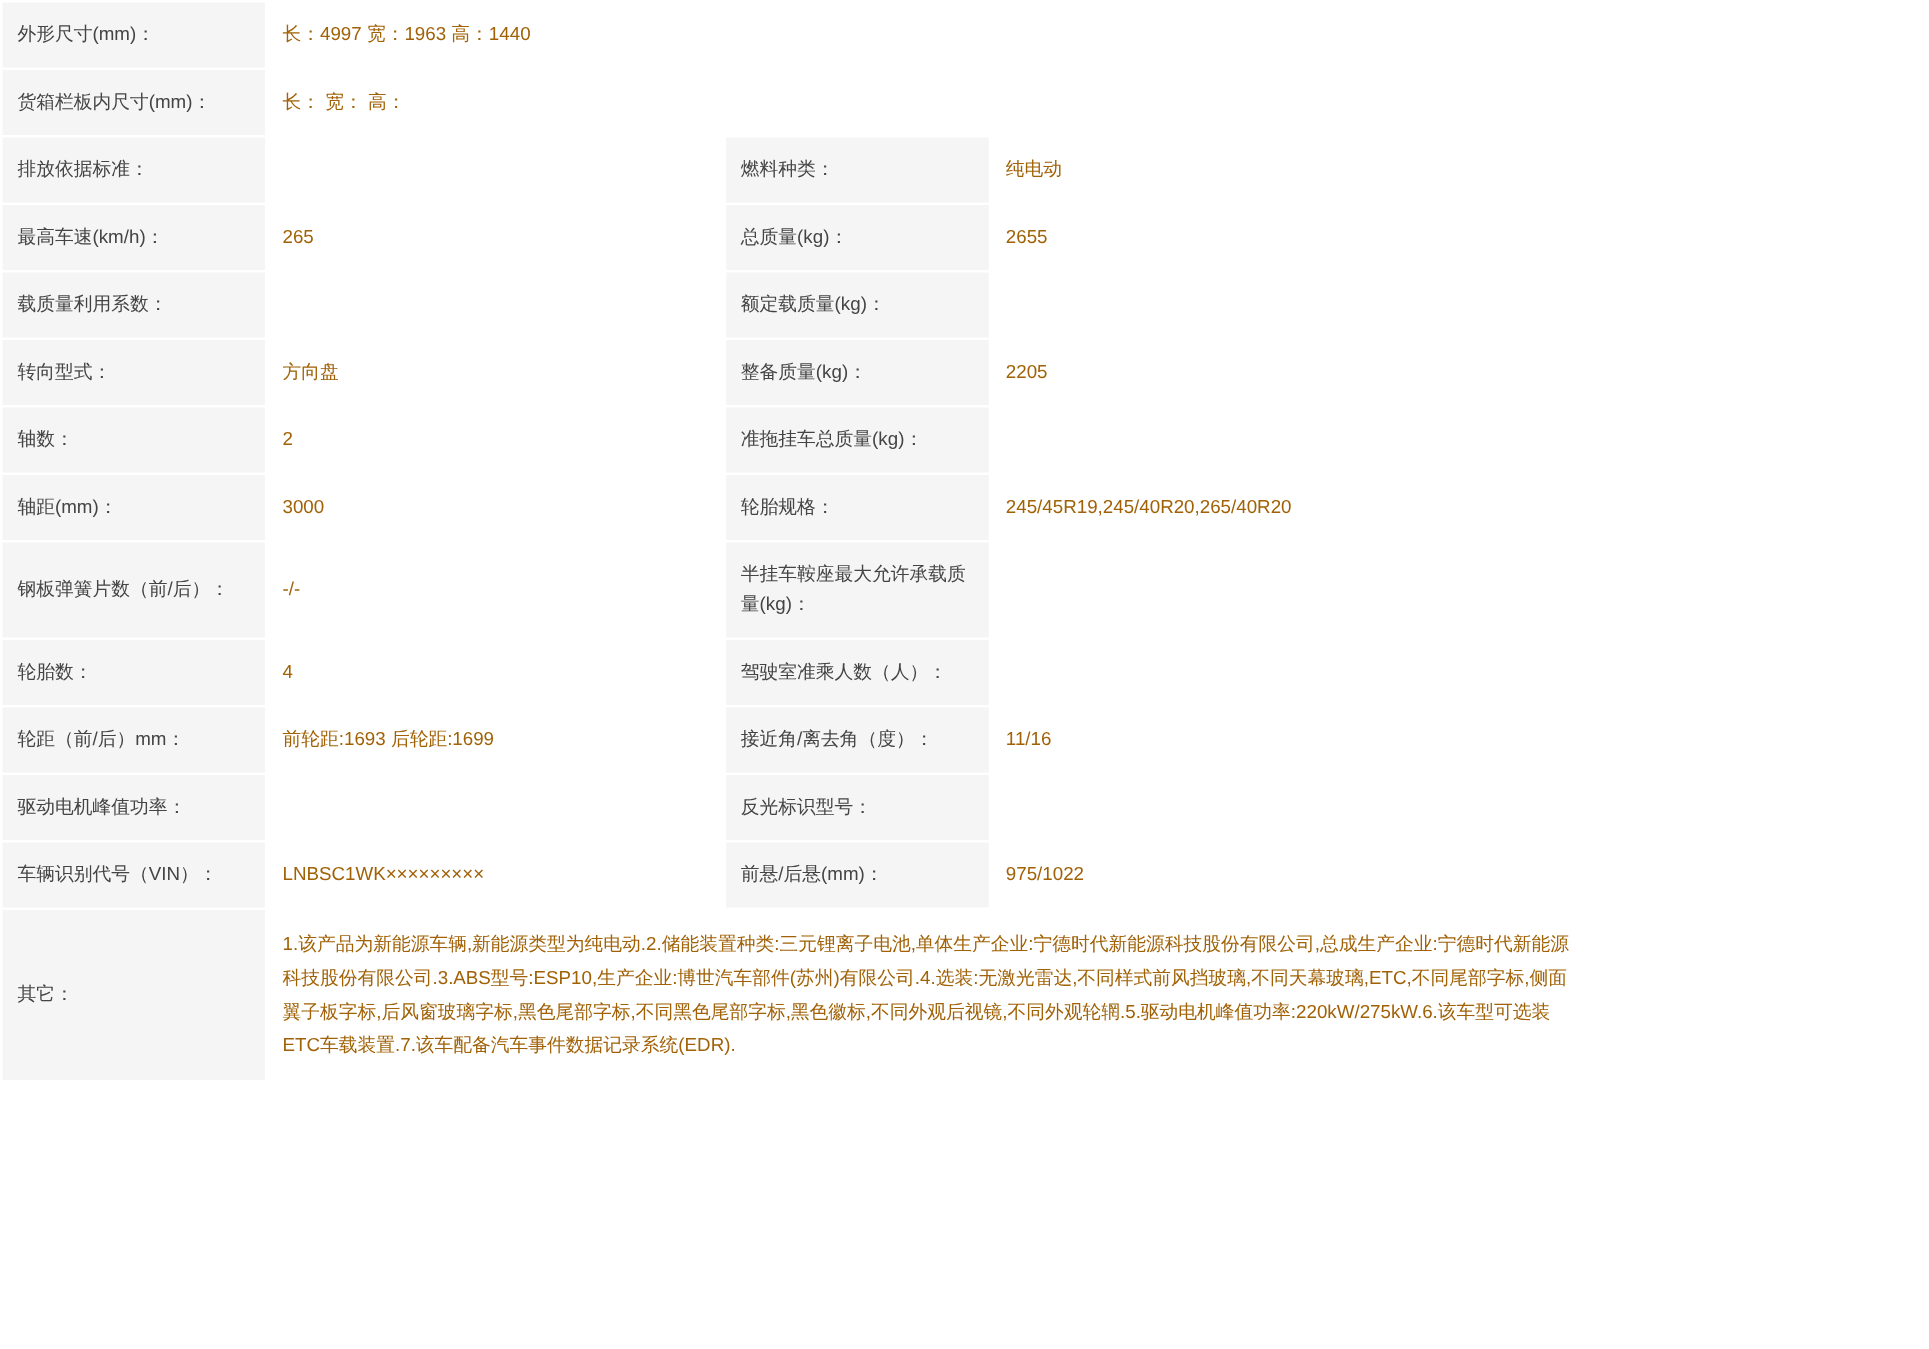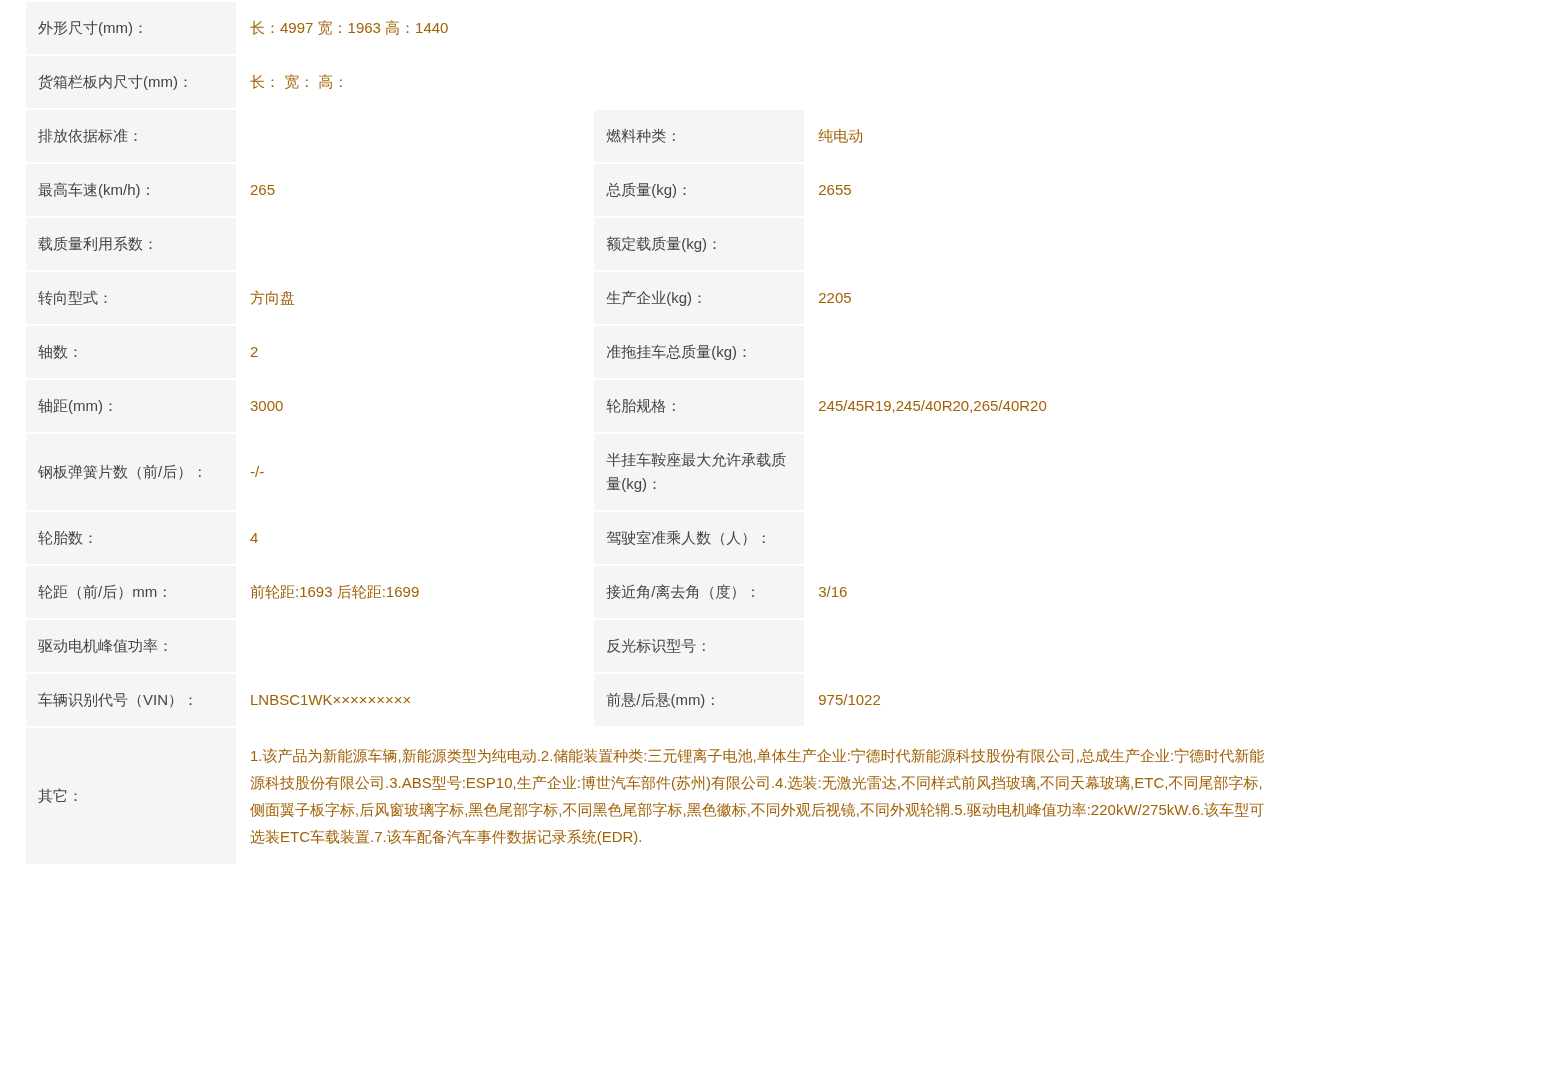--- a/index.html
+++ b/index.html
@@ -8,21 +8,20 @@
     font-size: 15px;
     color: #333;
     background: #fff;
     padding: 0;
   }
   table {
     width: 1280px;
     border-collapse: separate;
     border-spacing: 2px;
     background: #fff;
-    padding-left: 24px;
   }
   td {
     padding: 14px 12px;
     vertical-align: middle;
     background: #f5f5f5;
     line-height: 1.6;
   }
   td.label {
     width: 210px;
     color: #444;
@@ -65,21 +64,21 @@
   </tr>
   <tr>
     <td class="label">载质量利用系数：</td>
     <td class="value"></td>
     <td class="label">额定载质量(kg)：</td>
     <td class="value"></td>
   </tr>
   <tr>
     <td class="label">转向型式：</td>
     <td class="value">方向盘</td>
-    <td class="label">生产企业(kg)：</td>
+    <td class="label">整备质量(kg)：</td>
     <td class="value">2205</td>
   </tr>
   <tr>
     <td class="label">轴数：</td>
     <td class="value">2</td>
     <td class="label">准拖挂车总质量(kg)：</td>
     <td class="value"></td>
   </tr>
   <tr>
     <td class="label">轴距(mm)：</td>
@@ -96,21 +95,21 @@
   <tr>
     <td class="label">轮胎数：</td>
     <td class="value">4</td>
     <td class="label">驾驶室准乘人数（人）：</td>
     <td class="value"></td>
   </tr>
   <tr>
     <td class="label">轮距（前/后）mm：</td>
     <td class="value">前轮距:1693 后轮距:1699</td>
     <td class="label">接近角/离去角（度）：</td>
-    <td class="value">3/16</td>
+    <td class="value">11/16</td>
   </tr>
   <tr>
     <td class="label">驱动电机峰值功率：</td>
     <td class="value"></td>
     <td class="label">反光标识型号：</td>
     <td class="value"></td>
   </tr>
   <tr>
     <td class="label">车辆识别代号（VIN）：</td>
     <td class="value">LNBSC1WK×××××××××</td>

